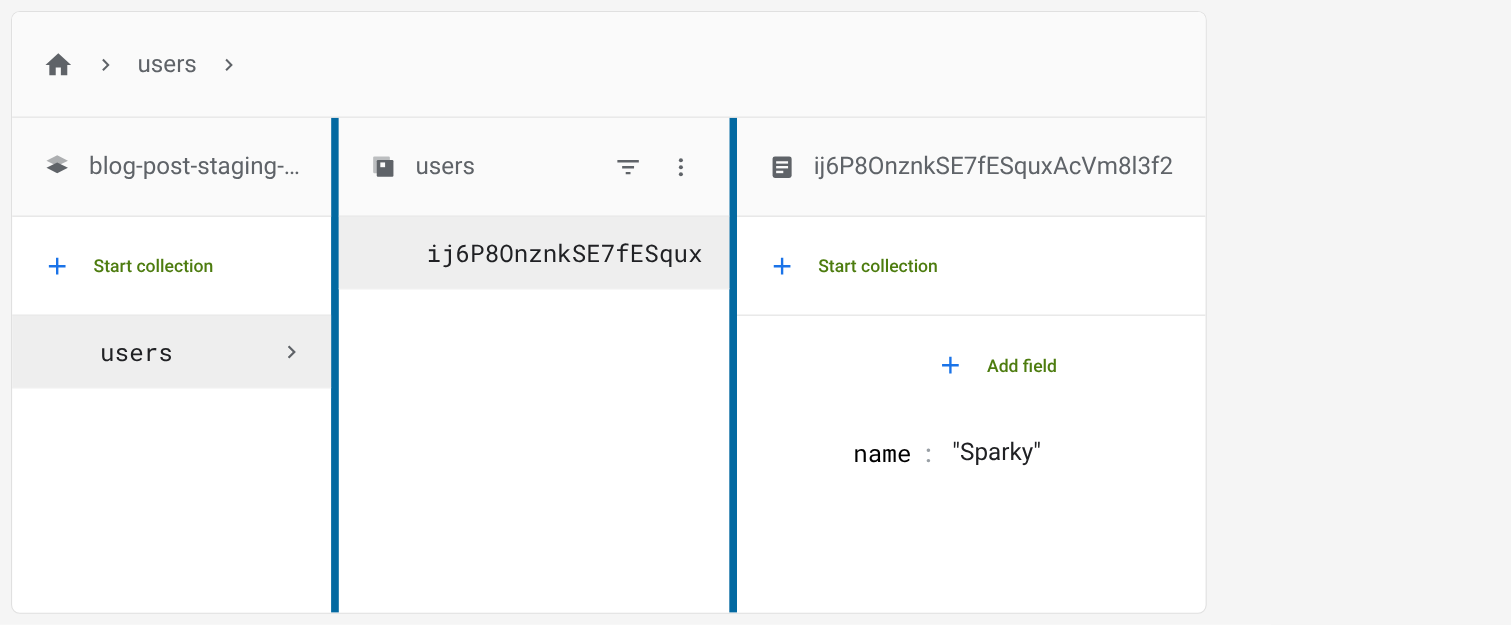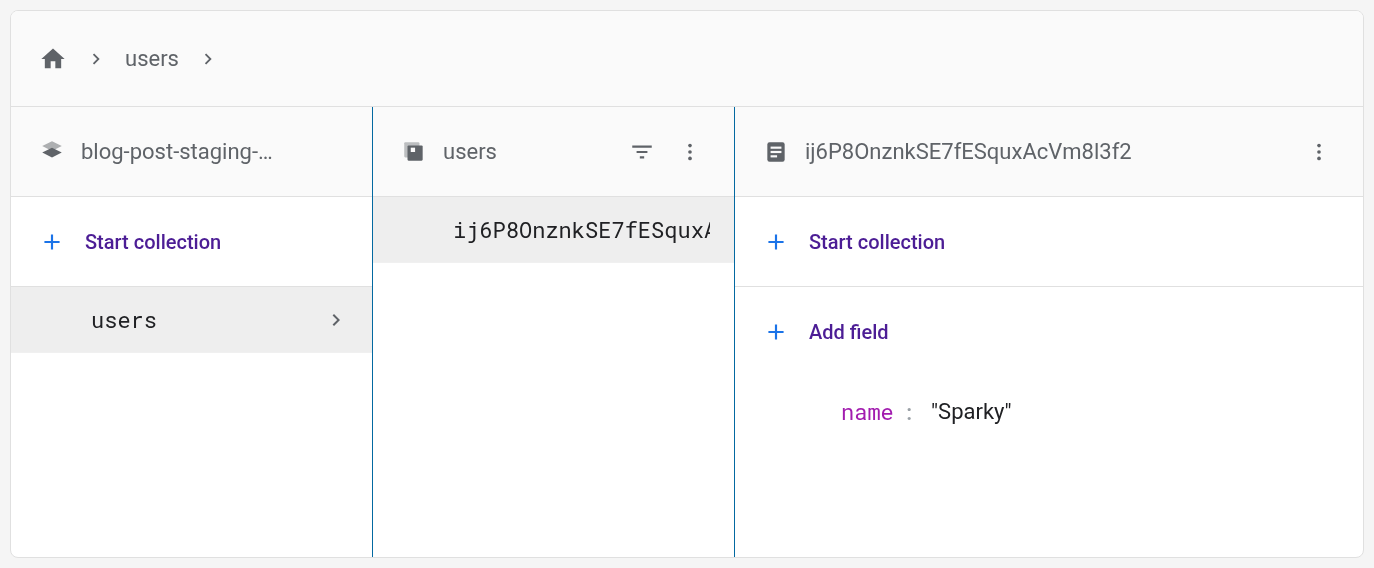--- a/index.html
+++ b/index.html
@@ -9,21 +9,21 @@
     }
     body {
       font-family: 'Roboto', 'Helvetica Neue', Arial, sans-serif;
       background: #f5f5f5;
       padding: 10px;
     }
     .panel {
       background: #fff;
       border: 1px solid #e0e0e0;
       border-radius: 8px;
-      width: 1354px;
+      width: 1087px;
       height: 548px;
       overflow: hidden;
       display: flex;
       flex-direction: column;
     }
     .breadcrumb {
       display: flex;
       align-items: center;
       padding: 0 28px;
       height: 96px;
@@ -44,21 +44,21 @@
       align-items: center;
     }
     .columns {
       display: flex;
       flex: 1;
       overflow: hidden;
     }
     .col {
       display: flex;
       flex-direction: column;
-      border-right: 1px solid #0369a1;
+      border-right: 7px solid #0369a1;
     }
     .col:last-child {
       border-right: none;
     }
     .col1 { width: 362px; }
     .col2 { width: 362px; }
     .col3 { flex: 1; }
     .col-header {
       height: 90px;
       display: flex;
@@ -93,22 +93,22 @@
       border-bottom: 1px solid #e0e0e0;
       gap: 20px;
       cursor: pointer;
     }
     .action-row .plus {
       color: #1a73e8;
       display: flex;
       align-items: center;
     }
     .action-row .label {
-      color: #4c1d95;
-      font-size: 20px;
+      color: #4d7c0f;
+      font-size: 16px;
       font-weight: 500;
     }
     .list-item {
       height: 66px;
       display: flex;
       align-items: center;
       padding-left: 80px;
       padding-right: 24px;
       border-bottom: 1px solid #f0f0f0;
       cursor: pointer;
@@ -130,21 +130,21 @@
       align-items: center;
     }
     .field-row {
       padding: 20px 0 20px 106px;
       display: flex;
       align-items: center;
       gap: 8px;
     }
     .field-key {
       font-family: 'Roboto Mono', 'Courier New', monospace;
-      color: #a21caf;
+      color: #000000;
       font-size: 22px;
     }
     .field-colon {
       font-family: 'Roboto Mono', 'Courier New', monospace;
       color: #9aa0a6;
       font-size: 22px;
       margin-right: 8px;
     }
     .field-val {
       color: #202124;
@@ -254,21 +254,21 @@
         </span>
       </div>
       <div class="action-row">
         <span class="plus">
           <svg width="26" height="26" viewBox="0 0 24 24" fill="#1a73e8">
               <path d="M19 13h-6v6h-2v-6H5v-2h6V5h2v6h6v2z"></path>
             </svg>
         </span>
         <span class="label">Start collection</span>
       </div>
-      <div class="action-row" style="border-bottom:none;">
+      <div class="action-row" style="border-bottom:none;justify-content:center;">
         <span class="plus">
           <svg width="26" height="26" viewBox="0 0 24 24" fill="#1a73e8">
               <path d="M19 13h-6v6h-2v-6H5v-2h6V5h2v6h6v2z"></path>
             </svg>
         </span>
         <span class="label">Add field</span>
       </div>
       <div class="field-row">
         <span class="field-key">name</span>
           <span class="field-colon">:</span>

